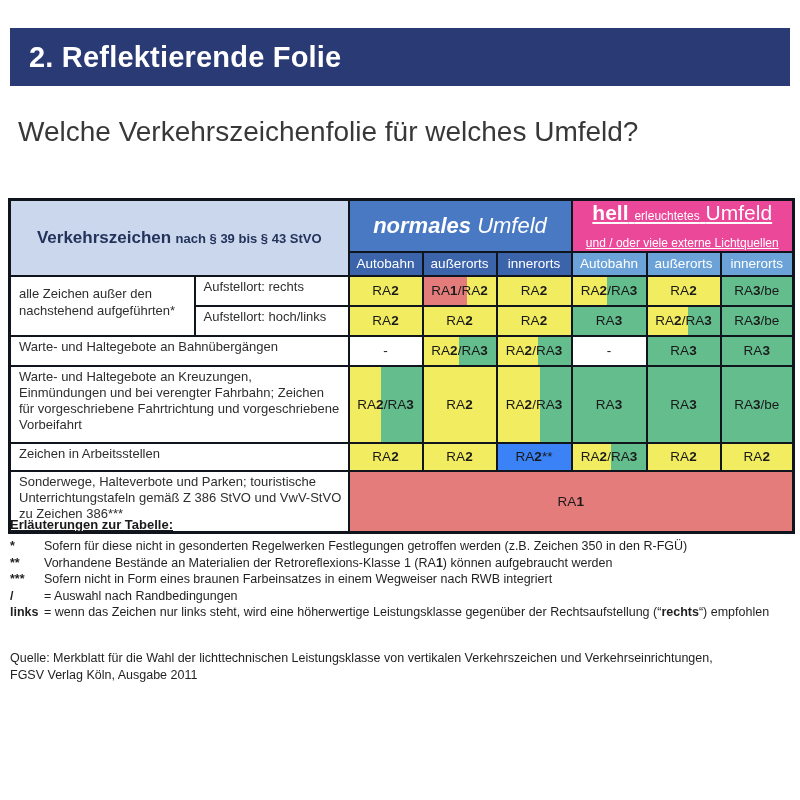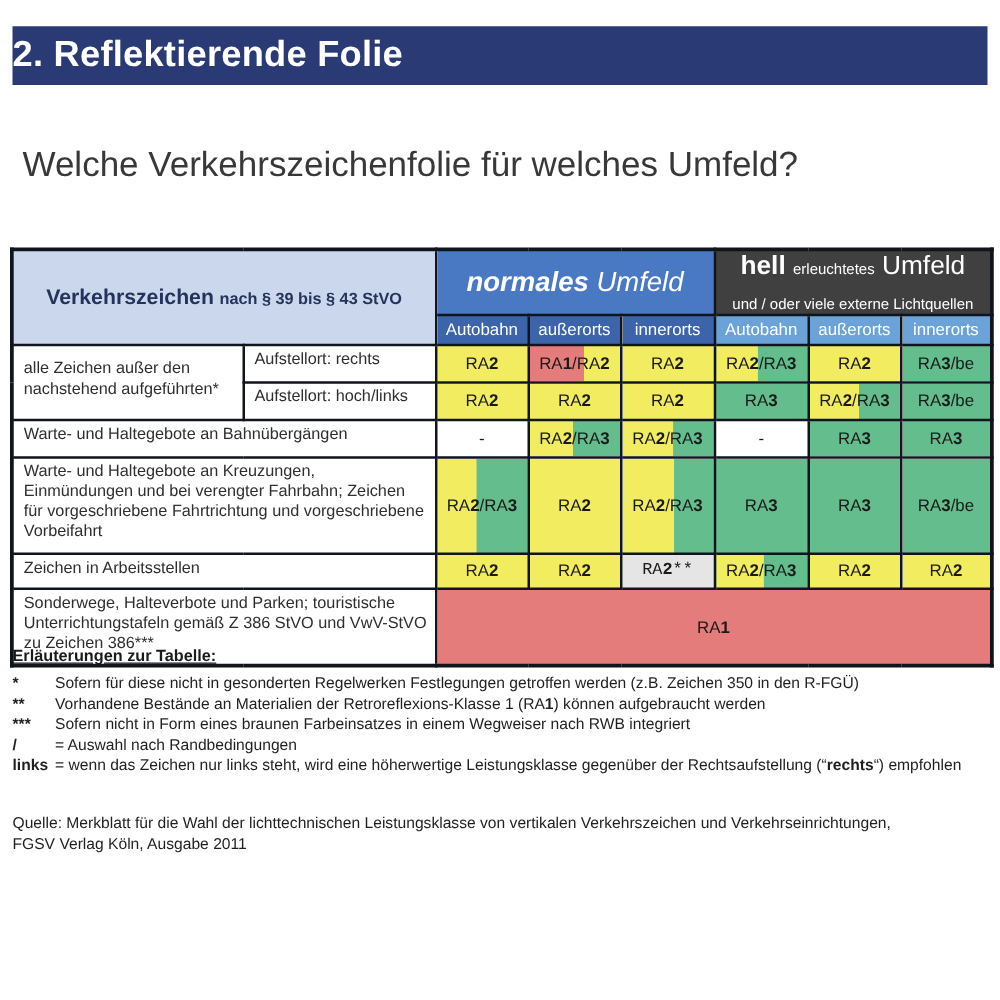--- a/index.html
+++ b/index.html
@@ -1,39 +1,39 @@
 <!DOCTYPE html>
 <html lang="de"><head>
 <meta charset="utf-8">
 <style>
   html,body{margin:0;padding:0;}
   body{
     width:800px;height:800px;position:relative;background:#ffffff;
     font-family:"Liberation Sans", sans-serif;color:#1a1a1a;overflow:hidden;
   }
   .title-bar{
-    position:absolute;left:10px;top:21px;width:780px;height:47px;
+    position:absolute;left:10px;top:28px;width:780px;height:58px;
     background:#293A75;color:#ffffff;display:flex;align-items:center;
-    box-sizing:border-box;font-size:29px;font-weight:bold;
+    padding-left:19px;box-sizing:border-box;font-size:29px;font-weight:bold;
     letter-spacing:0.2px;
   }
   .subtitle{position:absolute;left:18px;top:116px;font-size:28px;color:#383838;}
 
   table.matrix{
     position:absolute;left:8px;top:198px;width:784px;
     border-collapse:collapse;table-layout:fixed;border:3px solid #10141C;
     background:#ffffff;
   }
   .matrix th,.matrix td{border:2px solid #10141C;padding:0;overflow:hidden;}
   .corner{background:#CBD7EC;text-align:center;vertical-align:middle;color:#24335B;}
   .corner-main{font-weight:bold;font-size:17px;}
   .corner-sub{font-size:13px;}
   .gh{color:#ffffff;text-align:center;vertical-align:middle;font-weight:normal;}
   .gh-normal{background:#4A79C4;font-size:22px;font-style:italic;}
-  .gh-hell{background:#404040;}
+  .gh-hell{background:#ec4899;text-decoration:underline;}
   .gh-bold{font-weight:bold;}
   .hell-line1{font-size:21px;line-height:1.05;}
   .hell-small{font-size:12px;}
   .hell-line2{font-size:12px;margin-top:12px;}
   th.sub{color:#ffffff;font-weight:normal;font-size:13.5px;height:22px;vertical-align:middle;}
   th.sub-normal{background:#3C64AB;border-top:2px solid #8FABD8;}
   th.sub-hell{background:#6BA3D8;border-top:2px solid #A5C8EA;}
   td.lbl{
     font-size:13px;color:#2E2E2E;text-align:left;vertical-align:middle;
     padding:2px 6px 8px 8px;line-height:1.25;background:#ffffff;
@@ -133,21 +133,21 @@
         <td class="val" style="background: rgb(242, 236, 96);">RA<b>2</b></td>
         <td class="val" style="background: linear-gradient(90deg, rgb(242, 236, 96) 0%, rgb(242, 236, 96) 57%, rgb(99, 189, 141) 57%, rgb(99, 189, 141) 100%);">RA<b>2</b>/RA<b>3</b></td>
         <td class="val" style="background: rgb(99, 189, 141);">RA<b>3</b></td>
         <td class="val" style="background: rgb(99, 189, 141);">RA<b>3</b></td>
         <td class="val" style="background: rgb(99, 189, 141);">RA<b>3</b>/be</td>
       </tr>
       <tr style="height: 23px;">
         <td colspan="2" class="lbl">Zeichen in Arbeitsstellen</td>
         <td class="val" style="background: rgb(242, 236, 96);">RA<b>2</b></td>
         <td class="val" style="background: rgb(242, 236, 96);">RA<b>2</b></td>
-        <td class="val" style="background: #e5e5e5; font-family: Liberation Mono, monospace;">RA<b>2</b>**</td>
+        <td class="val" style="background: #3b82f6;">RA<b>2</b>**</td>
         <td class="val" style="background: linear-gradient(90deg, rgb(242, 236, 96) 0%, rgb(242, 236, 96) 52%, rgb(99, 189, 141) 52%, rgb(99, 189, 141) 100%);">RA<b>2</b>/RA<b>3</b></td>
         <td class="val" style="background: rgb(242, 236, 96);">RA<b>2</b></td>
         <td class="val" style="background: rgb(242, 236, 96);">RA<b>2</b></td>
       </tr>
       <tr style="height: 40px;">
         <td colspan="2" class="lbl">Sonderwege, Halteverbote und Parken; touristische Unterrichtungstafeln gemäß Z 386 StVO und VwV-StVO zu Zeichen 386***</td>
         <td colspan="6" class="val" style="background: rgb(228, 124, 124);">RA<b>1</b></td>
       </tr>
     </tbody>
 </table>

